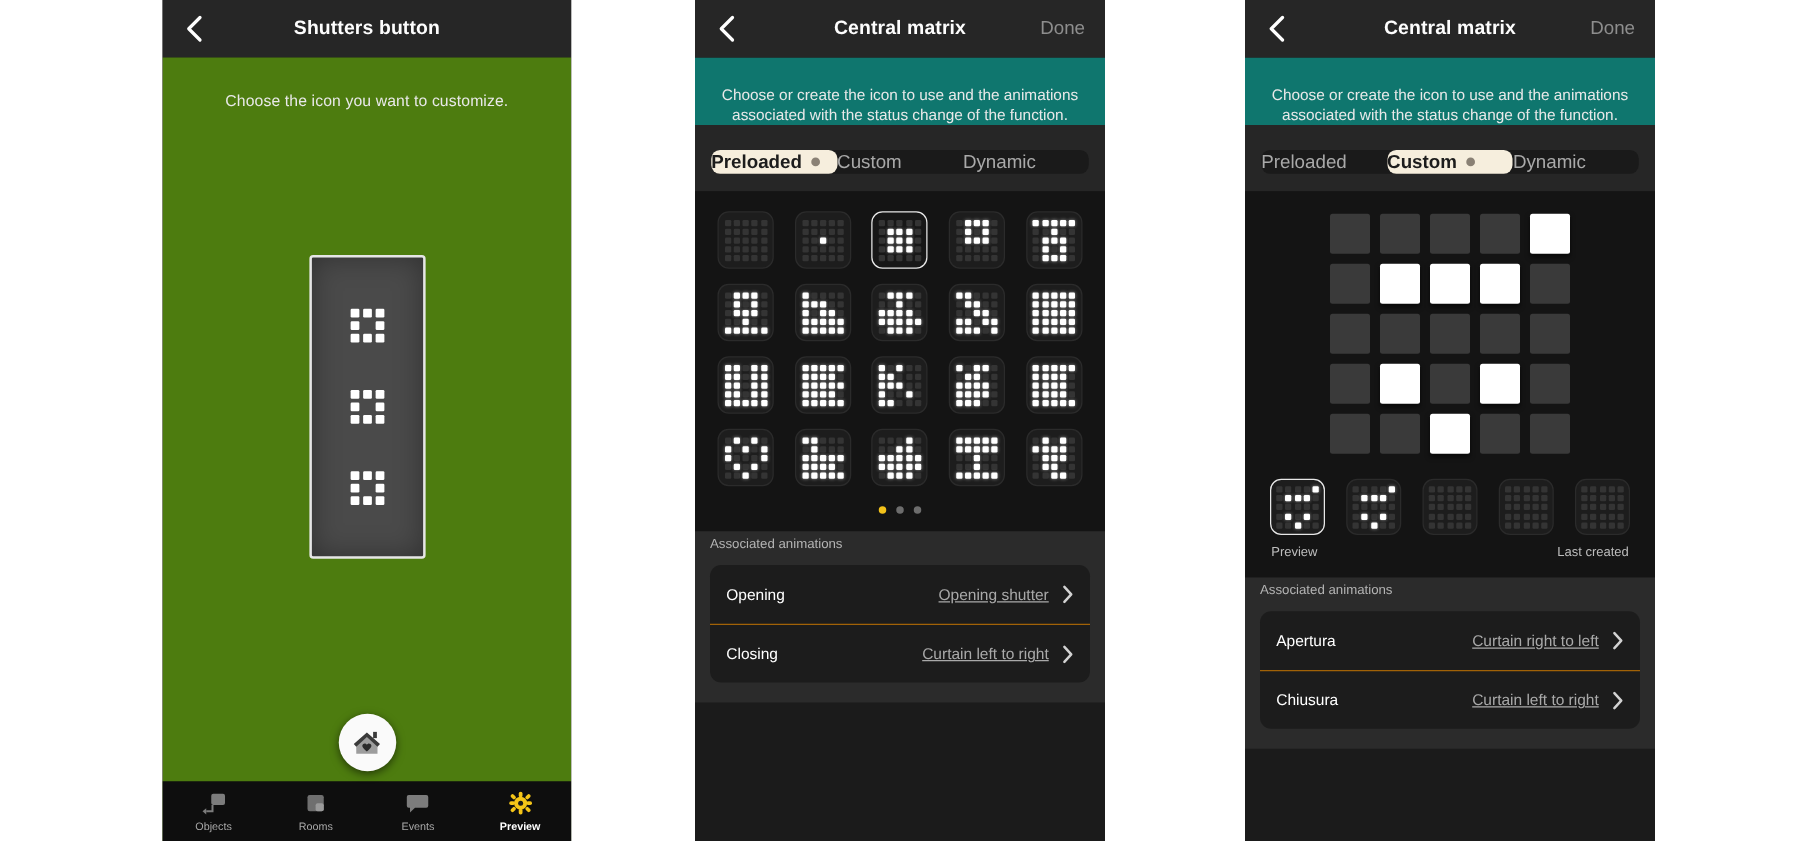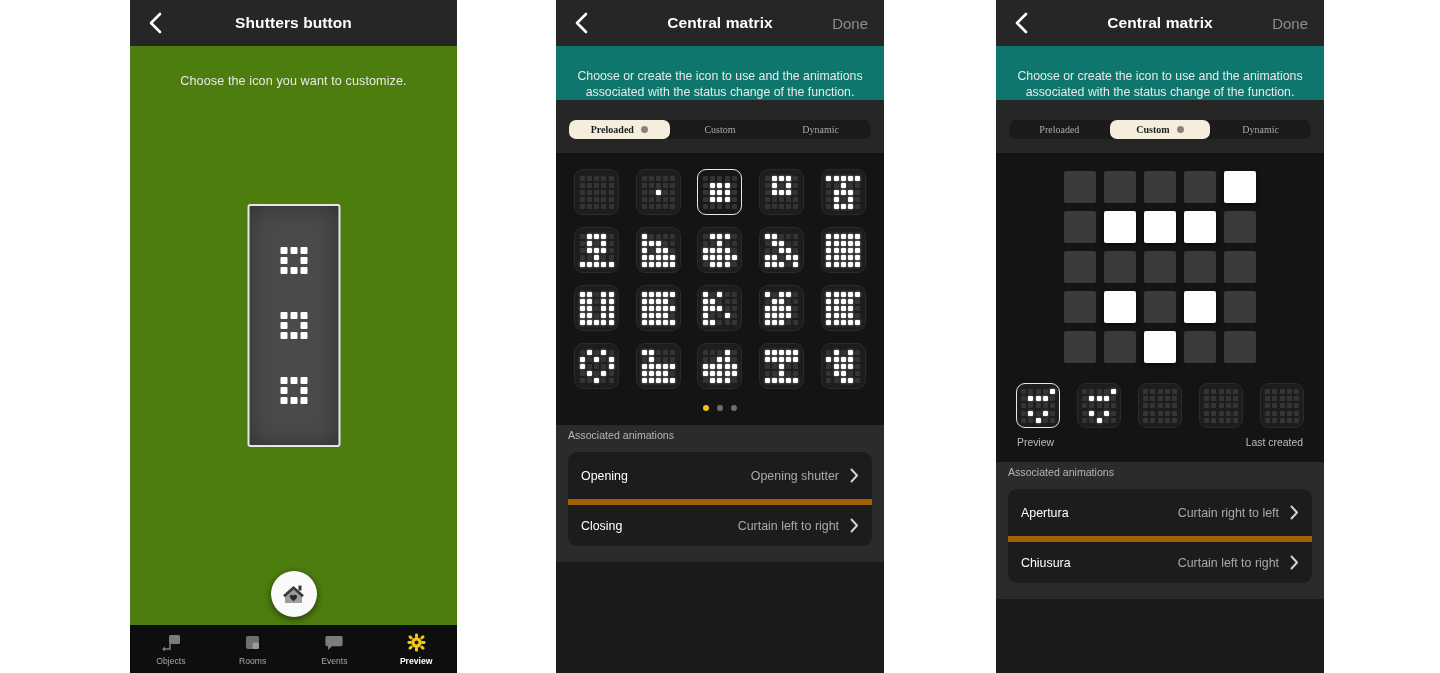--- a/index.html
+++ b/index.html
@@ -74,22 +74,22 @@
     font-size: 12.3px; line-height: 1.32; color: #e9e9e9;
     background: #0f766e;
   }
   .seg-wrap { background: #262626; padding: 20px 13px 14px; }
   .seg {
     display: flex; background: #1a1a1a; border-radius: 7px; height: 19px;
     align-items: center; padding: 0; position: relative;
   }
   .seg-item {
     flex: 1; height: 19px; border-radius: 7px;
-    display: flex; align-items: center; justify-content: center; gap: 7px;
-    font-size: 10px; color: #a9a9a9; cursor: pointer; font-family: Liberation Serif, serif;
+    display: flex; align-items: center; gap: 7px;
+    font-size: 15px; color: #a9a9a9; cursor: pointer;
   }
   .seg-item.active { background: #f6eedd; color: #1c1c1c; font-weight: bold; }
   .seg-dot { width: 7px; height: 7px; border-radius: 50%; background: #8a8175; display:block; }
 
   
   .grid-area { background: #141414; padding: 16px 0 0; }
   .icon-grid {
     display: grid; grid-template-columns: repeat(5, 1fr);
     row-gap: 12px; padding: 0 10px;
     justify-items: center;
@@ -109,23 +109,23 @@
   .dot { width: 6px; height: 6px; border-radius: 50%; background: #6d6d6d; cursor: pointer; }
   .dot.on { background: #f3c21a; }
 
   
   .anim-section { background: #2b2b2b; padding: 4px 12px 16px; }
   .anim-title { font-size: 10.6px; color: #b4b4b4; padding: 0 0 11px 0; }
   .anim-card { background: #1c1c1c; border-radius: 9px; overflow: hidden; }
   .anim-row {
     display: flex; align-items: center; height: 47px; padding: 0 13px; cursor: pointer;
   }
-  .anim-row + .anim-row { border-top: 6px solid #a16207; }
+  .anim-row + .anim-row { border-top: 1px solid #a16207; }
   .anim-label { font-size: 12.4px; color: #ffffff; }
-  .anim-val { margin-left: auto; font-size: 12.4px; color: #a9a9a9; }
+  .anim-val { margin-left: auto; font-size: 12.4px; color: #a9a9a9; text-decoration: underline; }
   .chev { margin-left: 11px; display: flex; align-items: center; }
 
   
   .editor-area { background: #141414; padding: 18px 8px 0; }
   .big-mx {
     display: grid; grid-template-columns: repeat(5, 32px); grid-gap: 8px;
     justify-content: center;
   }
   .big-mx b {
     width: 32px; height: 32px; background: #3a3a3a; border-radius: 2px; display:block;

